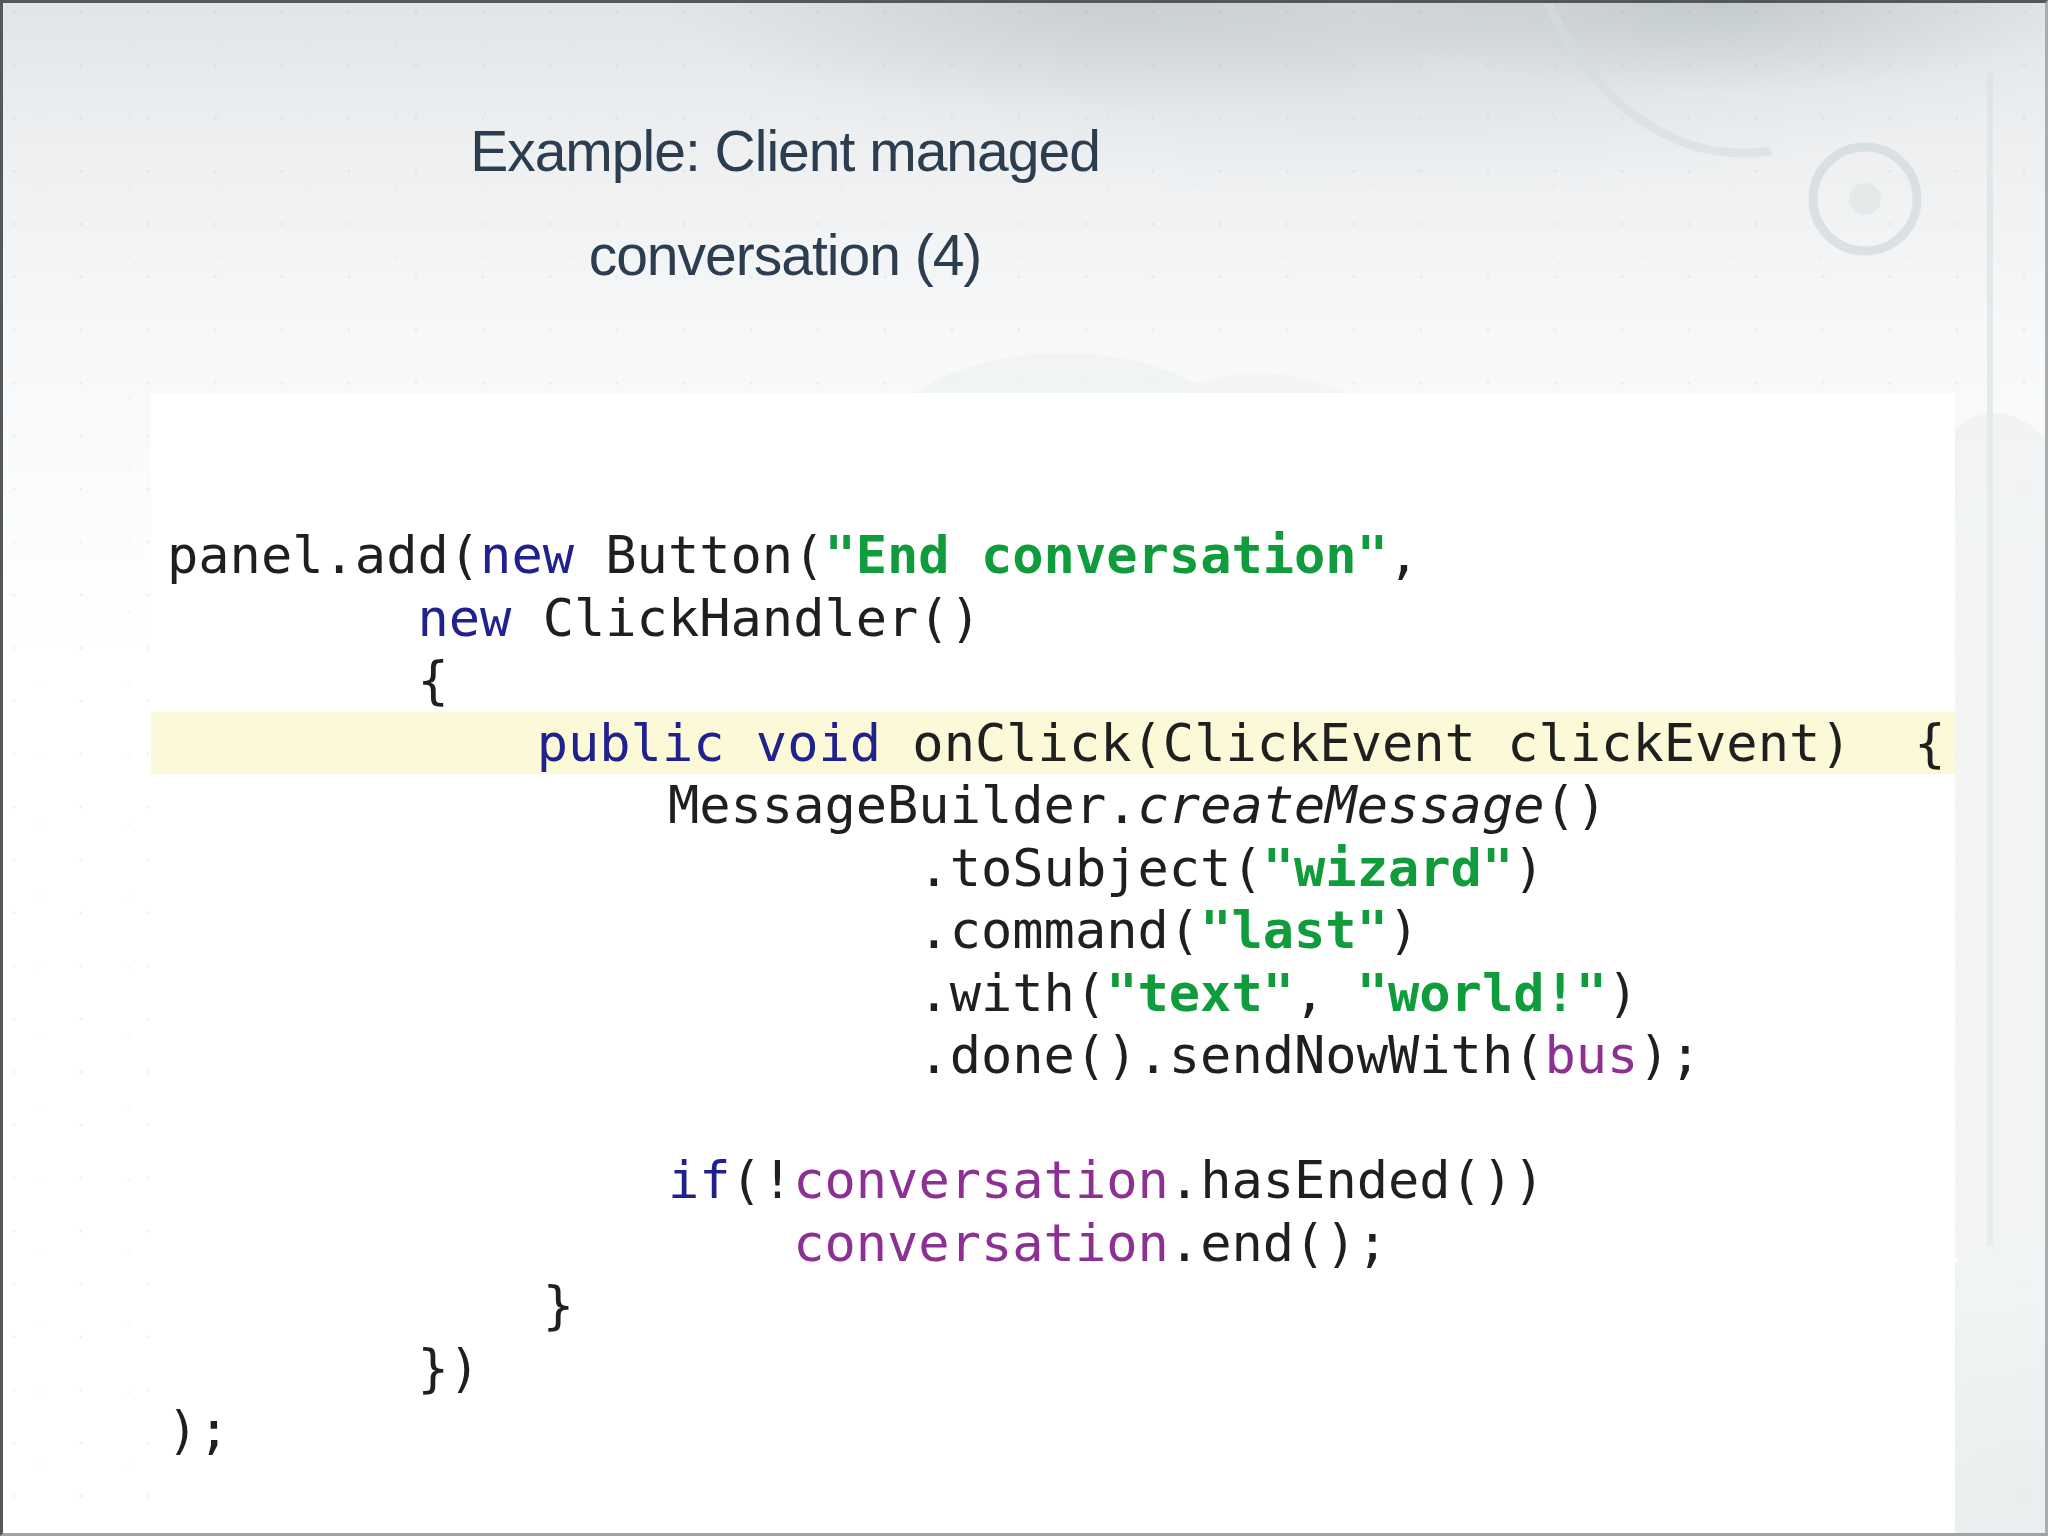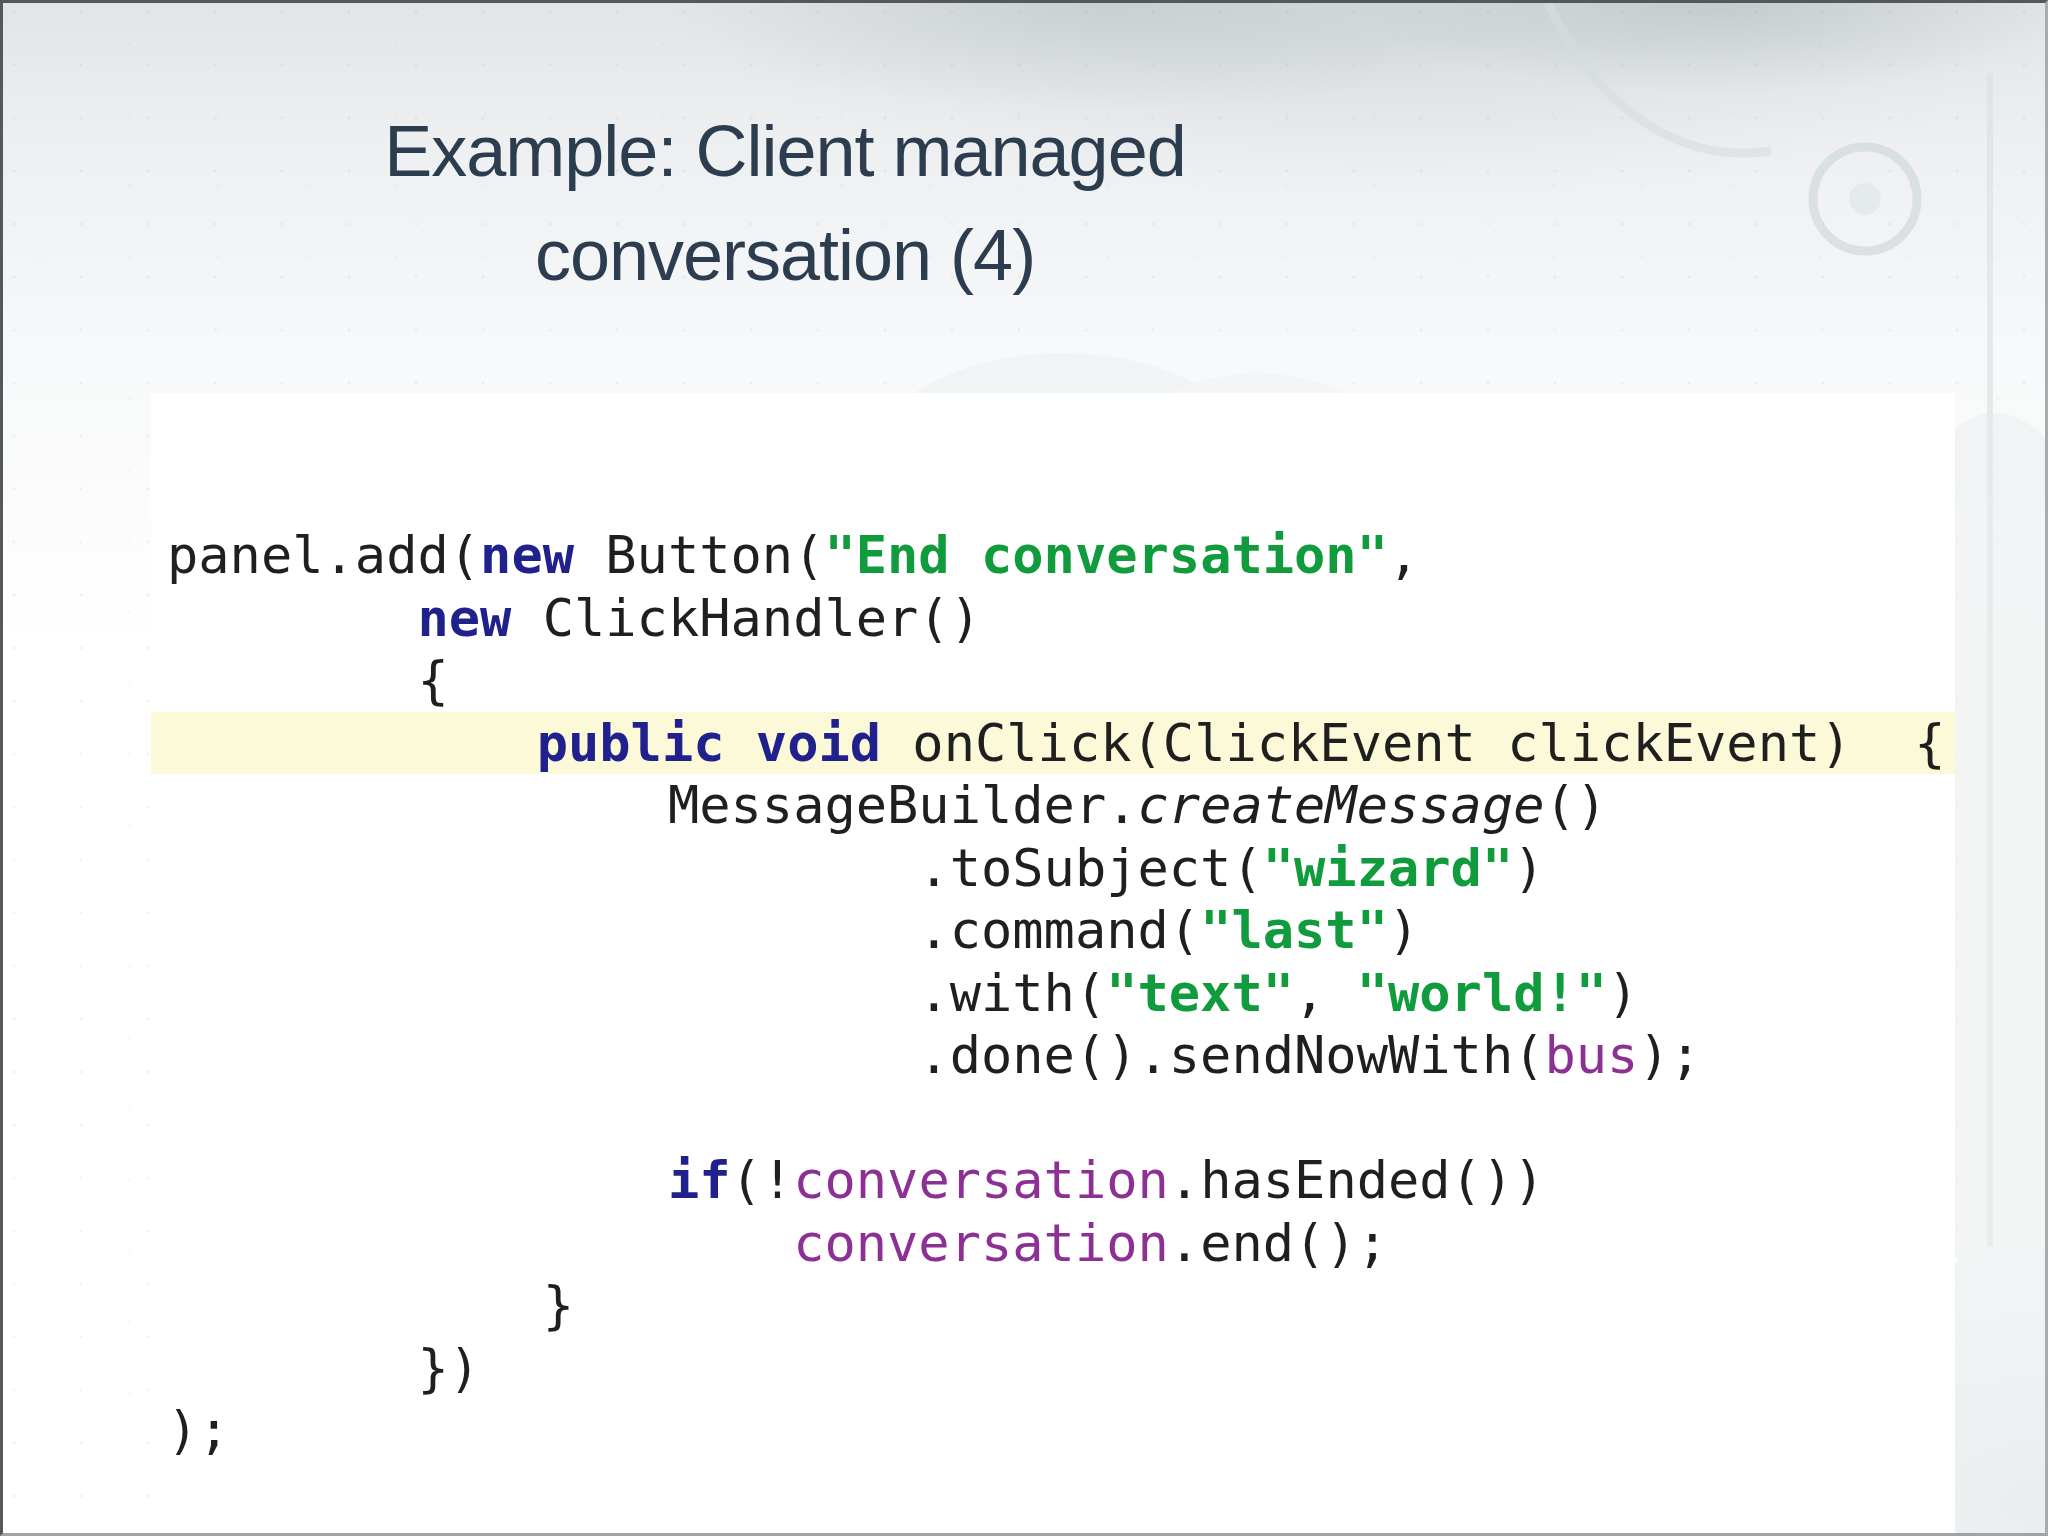--- a/index.html
+++ b/index.html
@@ -23,21 +23,21 @@
     background-size: 67px 53px, 89px 71px, auto, auto, auto, auto, auto;
   }
 
   
   .ghost-art { position:absolute; left:0; top:0; width:2048px; height:1536px; opacity:.6; }
 
   .title {
     position:absolute; left:0; top:96px; width:1564px;
     text-align:center;
     color:var(--title,#2b3d4f);
-    font-size:72px; line-height:104px; font-weight:400;
+    font-size:57px; line-height:104px; font-weight:400;
     letter-spacing:-1px;
   }
 
   .code-panel {
     position:absolute;
     left:148px; top:390px; width:1804px; bottom:0;
     background:var(--panel_bg,#ffffff);
   }
 
   .code-block {
@@ -48,21 +48,21 @@
     color:var(--code_default,#1f1f1f);
     white-space:pre;
   }
   .cl { min-height:62.5px; white-space:pre; }
   .cl.hl {
     background:var(--highlight_bg,#fbf9d8);
     margin-left:-16px; margin-right:-22px;
     padding-left:10px;
   }
   .tok-t { color:var(--code_default,#1f1f1f);text-align:center; }
-  .tok-k { color:var(--keyword,#21218e); font-weight:bold; }
+  .tok-k { color:var(--keyword,#21218e); font-weight:normal; }
   .tok-s { color:var(--string,#109c3c);  font-weight:bold; }
   .tok-f { color:var(--field,#8d3094);   font-weight:normal; }
   .tok-i { color:var(--code_default,#1f1f1f); font-style:italic;text-align:center; }
 </style>
 </head>
 <body>
 
 <div class="slide">
 
   <svg class="ghost-art" viewBox="0 0 2048 1536" xmlns="http://www.w3.org/2000/svg" aria-hidden="true">

